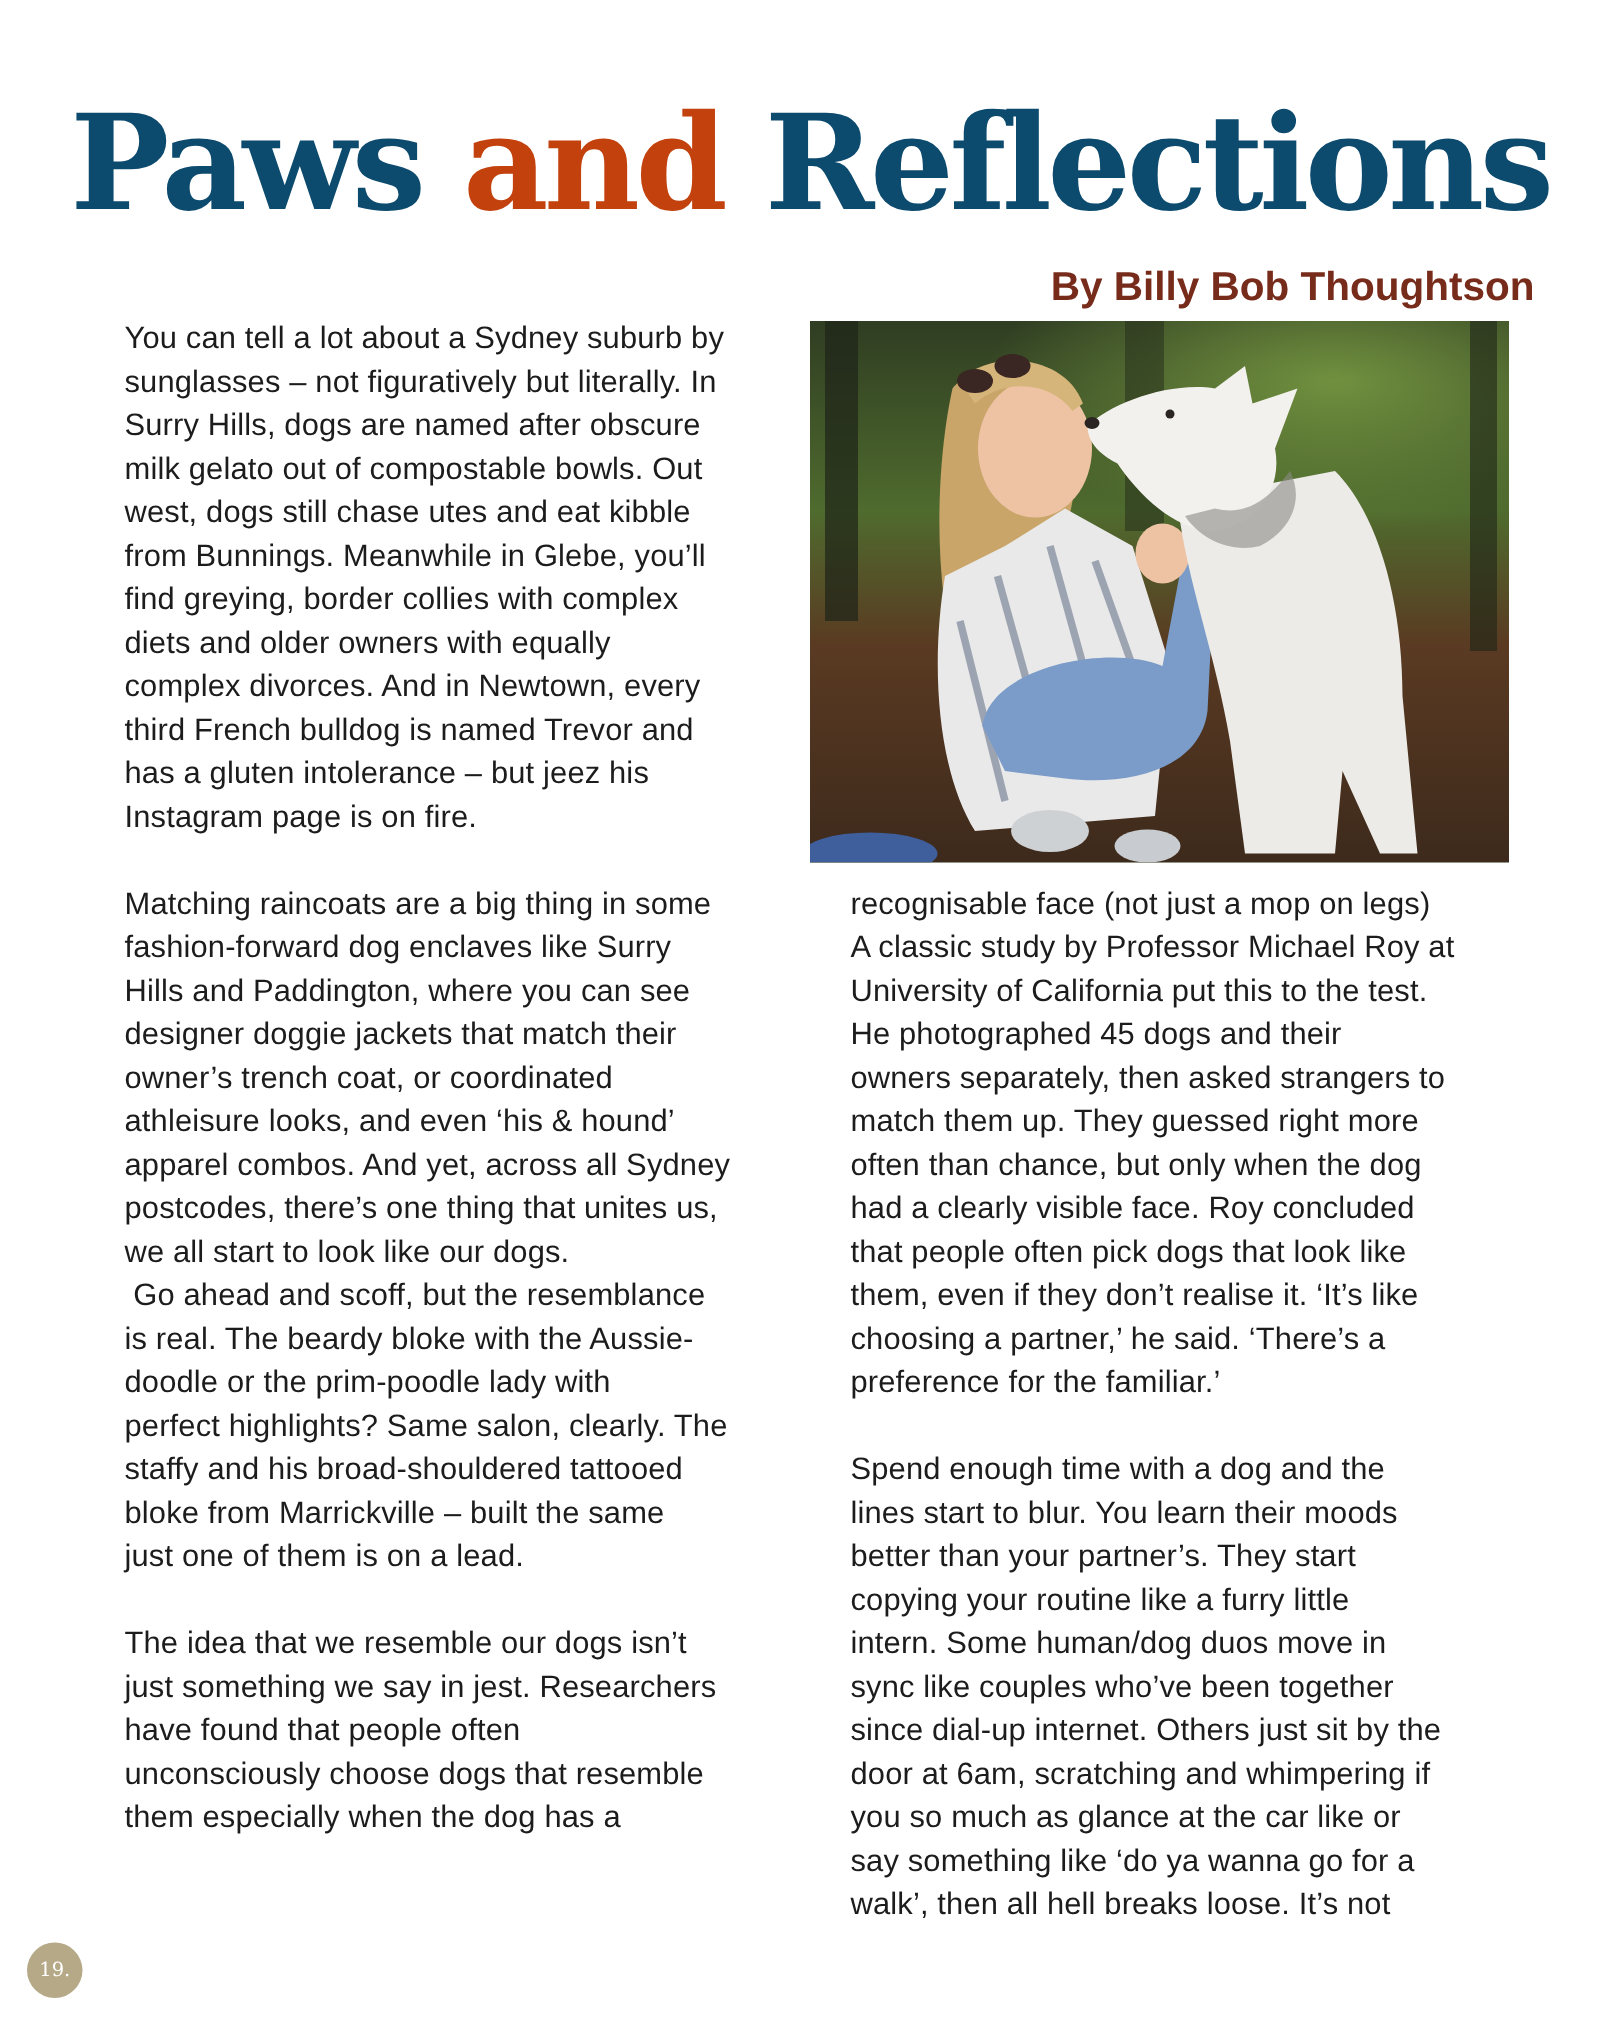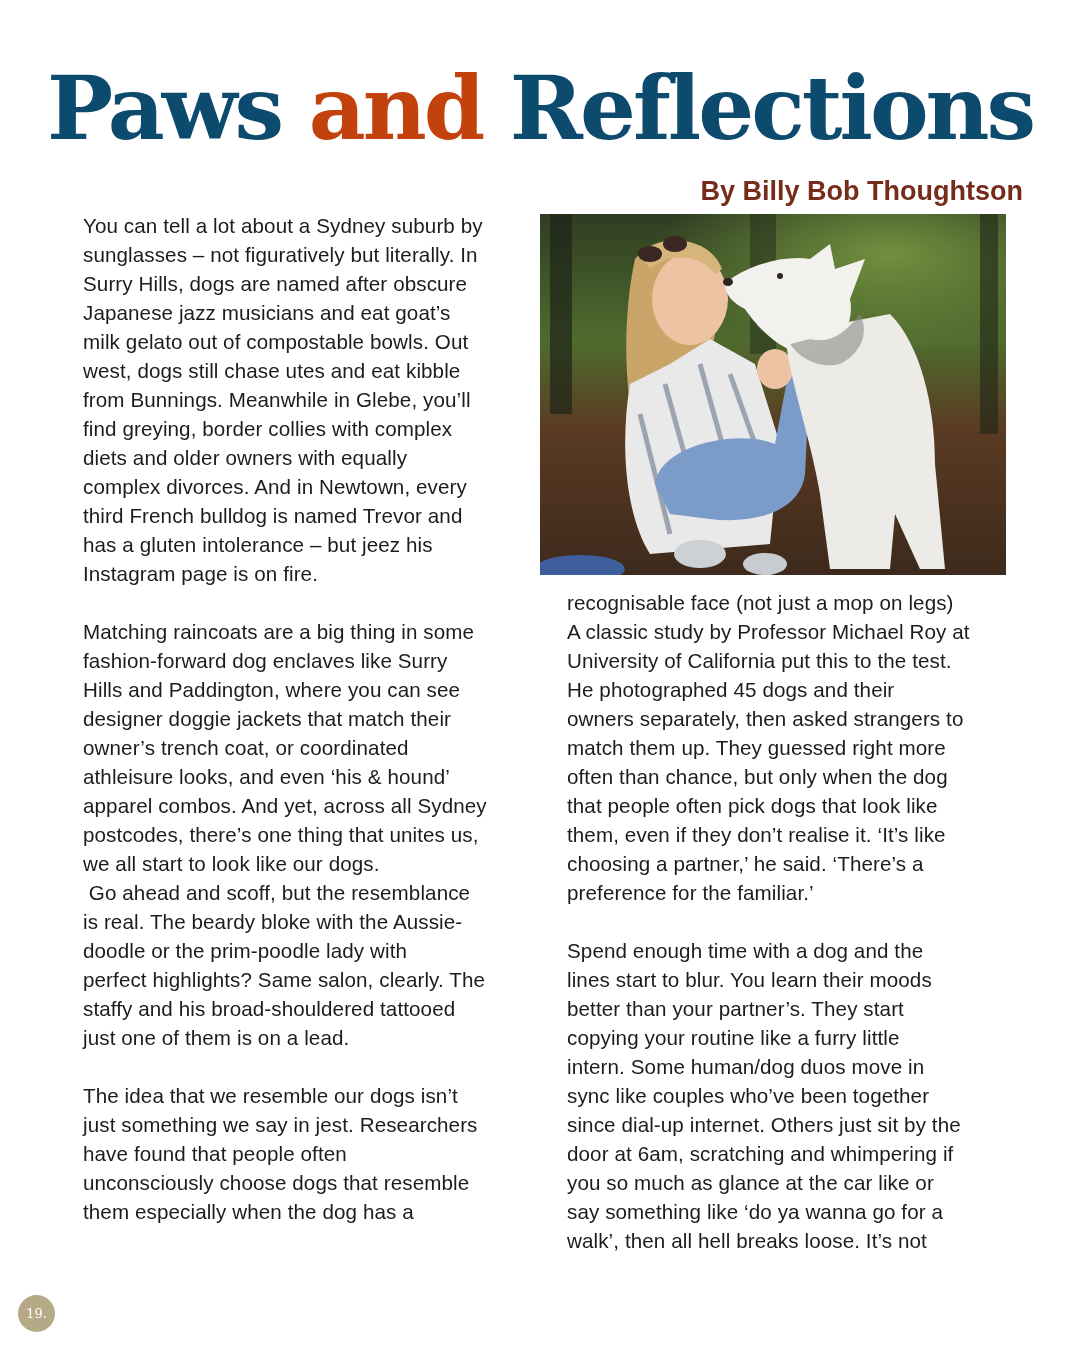--- a/index.html
+++ b/index.html
@@ -102,21 +102,20 @@
   <span class="w2">and</span>
   <span class="w3">Reflections</span>
 </div>
 
 <div class="byline">By Billy Bob Thoughtson</div>
 
 <div class="col col-left" id="col-left">
     <span class="line">You can tell a lot about a Sydney suburb by</span>
     <span class="line">sunglasses – not figuratively but literally. In</span>
     <span class="line">Surry Hills, dogs are named after obscure</span>
-    <span class="line">Japanese jazz musicians and eat goat’s</span>
     <span class="line">milk gelato out of compostable bowls. Out</span>
     <span class="line">west, dogs still chase utes and eat kibble</span>
     <span class="line">from Bunnings. Meanwhile in Glebe, you’ll</span>
     <span class="line">find greying, border collies with complex</span>
     <span class="line">diets and older owners with equally</span>
     <span class="line">complex divorces. And in Newtown, every</span>
     <span class="line">third French bulldog is named Trevor and</span>
     <span class="line">has a gluten intolerance – but jeez his</span>
     <span class="line">Instagram page is on fire.</span>
     <span class="blank"></span>
@@ -127,20 +126,21 @@
     <span class="line">owner’s trench coat, or coordinated</span>
     <span class="line">athleisure looks, and even ‘his &amp; hound’</span>
     <span class="line">apparel combos. And yet, across all Sydney</span>
     <span class="line">postcodes, there’s one thing that unites us,</span>
     <span class="line">we all start to look like our dogs.</span>
     <span class="line"> Go ahead and scoff, but the resemblance</span>
     <span class="line">is real. The beardy bloke with the Aussie-</span>
     <span class="line">doodle or the prim-poodle lady with</span>
     <span class="line">perfect highlights? Same salon, clearly. The</span>
     <span class="line">staffy and his broad-shouldered tattooed</span>
+    <span class="line">bloke from Marrickville – built the same</span>
     <span class="line">just one of them is on a lead.</span>
     <span class="blank"></span>
     <span class="line">The idea that we resemble our dogs isn’t</span>
     <span class="line">just something we say in jest. Researchers</span>
     <span class="line">have found that people often</span>
     <span class="line">unconsciously choose dogs that resemble</span>
     <span class="line">them especially when the dog has a</span>
   </div>
 
 <div class="photo" title="Smiling blonde woman crouching in a forest park while a white shepherd dog licks her cheek">
@@ -198,20 +198,21 @@
 </div>
 
 <div class="col col-right" id="col-right">
     <span class="line">recognisable face (not just a mop on legs)</span>
     <span class="line">A classic study by Professor Michael Roy at</span>
     <span class="line">University of California put this to the test.</span>
     <span class="line">He photographed 45 dogs and their</span>
     <span class="line">owners separately, then asked strangers to</span>
     <span class="line">match them up. They guessed right more</span>
     <span class="line">often than chance, but only when the dog</span>
+    <span class="line">had a clearly visible face. Roy concluded</span>
     <span class="line">that people often pick dogs that look like</span>
     <span class="line">them, even if they don’t realise it. ‘It’s like</span>
     <span class="line">choosing a partner,’ he said. ‘There’s a</span>
     <span class="line">preference for the familiar.’</span>
     <span class="blank"></span>
     <span class="line">Spend enough time with a dog and the</span>
     <span class="line">lines start to blur. You learn their moods</span>
     <span class="line">better than your partner’s. They start</span>
     <span class="line">copying your routine like a furry little</span>
     <span class="line">intern. Some human/dog duos move in</span>

